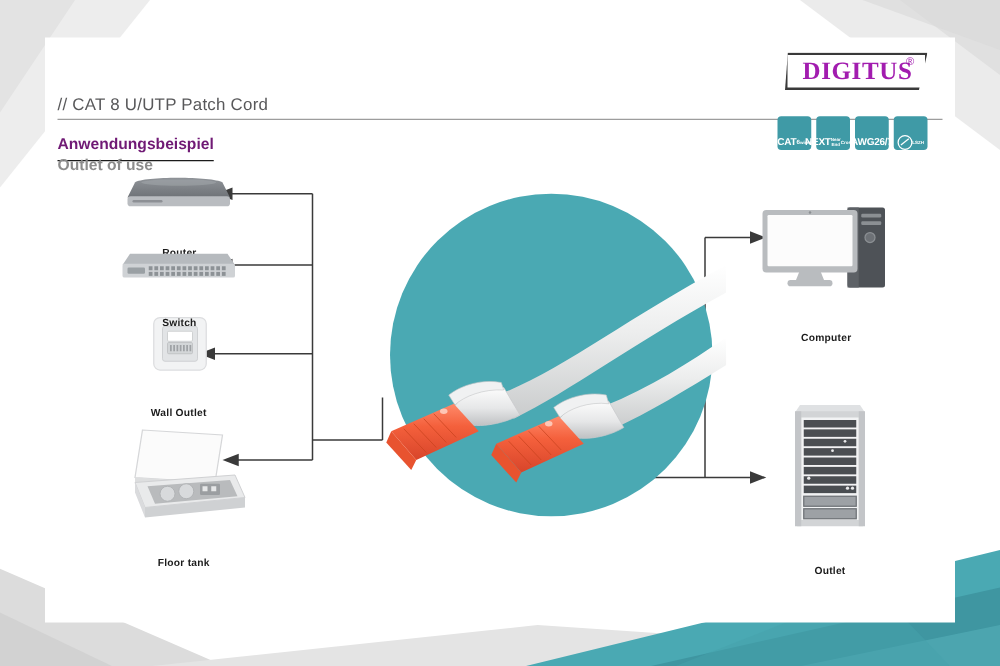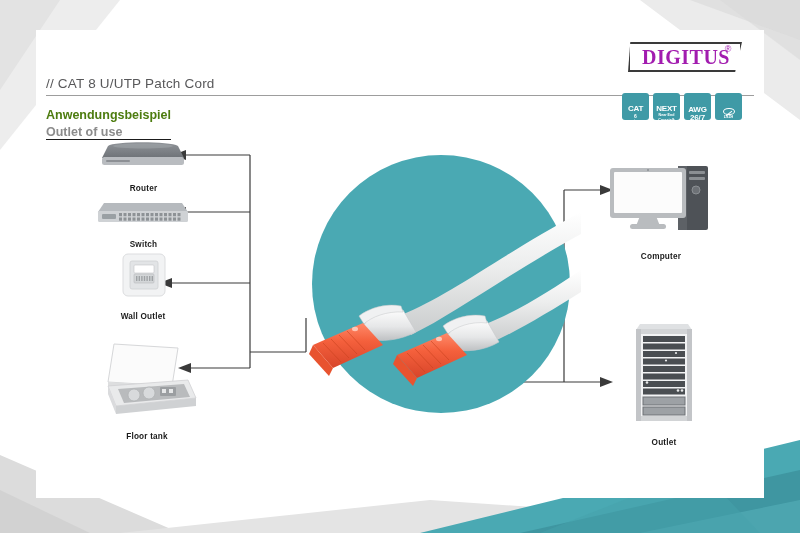--- a/index.html
+++ b/index.html
@@ -52,60 +52,60 @@
   }
   .hdr-text { font-size: 13.5px; color: #58585a; letter-spacing: .2px; }
 
   
   .badges { position:absolute; right: 22px; top: 63px; display:flex; gap:4px; }
   .badge {
     width: 27px; height: 27px;
     background: #3f9aa6;
     border-radius: 3px;
     color: #ffffff;
-    display:flex; flex-direction:column; align-items:center; justify-content:center;
+    display:flex; align-items:center; justify-content:center;
     line-height: 1;
     padding-top: 15px;
   }
   .badge .b1 { font-size: 8px; font-weight: 700; letter-spacing: -0.2px; }
   .badge .b2 { font-size: 5px; font-weight: 700; margin-top: 1px; }
   .badge .b3 { font-size: 3.6px; font-weight: 700; margin-top: 1px; text-align:center; }
   .badge-circle {
     width: 12px; height: 12px; border-radius: 50%;
     border: 1.4px solid #fff; position: relative;
   }
   .badge-circle:after {
     content:""; position:absolute; left: 1px; top: 4.4px;
     width: 8px; height: 1.4px; background:#fff; transform: rotate(-38deg);
   }
 
   
   .sec-de {
     position:absolute; left: 10px; top: 78px;
-    font-size: 12.5px; font-weight: 700; color:#4d7c0f;
-    border-bottom: 1.4px solid #1b1b1b; padding-bottom: 17px;
+    font-size: 12.5px; font-weight: 700; color:#701a75;
+    border-bottom: 1.4px solid #1b1b1b; padding-bottom: 6px;
   }
   .sec-en {
     position:absolute; left: 10px; top: 95px;
     font-size: 12.5px; color:#8c8c8c; font-weight: 700;
   }
 
   
   .circle {
     position:absolute;
     left: 276px; top: 125px;
     width: 258px; height: 258px;
     border-radius: 50%;
     background: #4aa9b3;
   }
 
   
   .dev { position:absolute; text-align:center; }
   .dev .lbl {
-    font-size: 8.2px; font-weight: 700; color:#1b1b1b; margin-top: 8px;
+    font-size: 8.2px; font-weight: 700; color:#1b1b1b; margin-top: 21px;
     letter-spacing: .2px; white-space: nowrap;
   }
 
   .wires { position:absolute; left:0; top:0; width:728px; height:468px; pointer-events:none; }
 </style>
 </head>
 <body>
 
 <div id="stage">
 

